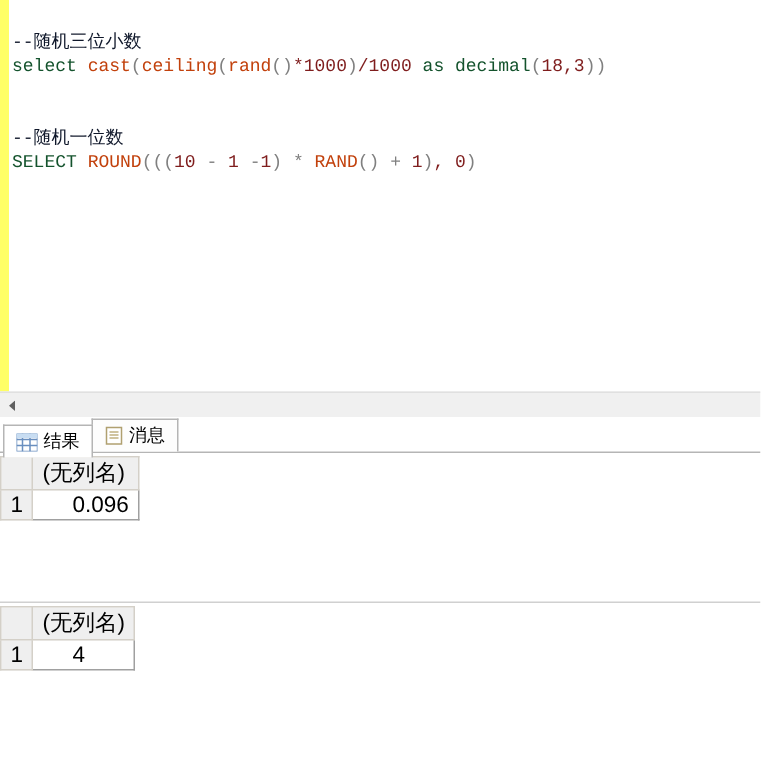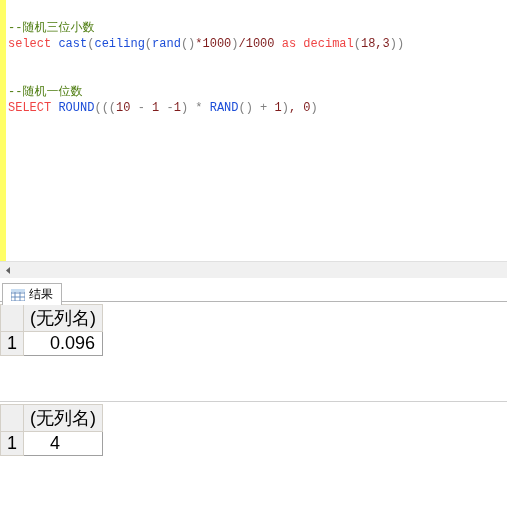--- a/index.html
+++ b/index.html
@@ -21,23 +21,23 @@
     background: #ffff66;
     flex-shrink: 0;
   }
   .editor {
     flex: 1;
     padding: 4px 0 0 2px;
     white-space: pre;
     overflow: hidden;
     line-height: 16px;
   }
-  .t-comment { color: #4d7c0f; }
-  .t-keyword { color: #ef4444; }
-  .t-func { color: #1d4ed8; text-align: right; }
+  .t-comment { color: #0f172a; }
+  .t-keyword { color: #14532d; }
+  .t-func { color: #c2410c; text-align: right; }
   .t-number { color: #7f1d1d; }
   .t-paren { color: #808080; }
   .t-plain { color: #000000; }
 
   .scroll-area {
     height: 17px;
     background: #f0f0f0;
     border-top: 1px solid #e0e0e0;
     position: relative;
   }
@@ -76,21 +76,21 @@
     position: relative;
     top: 4px;
   }
   .tab .icon svg { display: block; }
 
   .results {
     background: #fff;
   }
   .result-grid {
     font-family: "Microsoft YaHei", SimSun, Arial, sans-serif;
-    font-size: 18px;
+    font-size: 15px;
     border-collapse: collapse;
   }
   .result-pane {
     height: 100px;
     overflow: hidden;
     border-bottom: 1px solid #d0d0d0;
     padding-top: 2px;
   }
   .result-pane:last-child { border-bottom: none; }
   .result-grid th, .result-grid td {
@@ -149,20 +149,31 @@
         <rect x="0" y="0" width="14" height="12" fill="#fff" stroke="#6a8fbf"></rect>
         <line x1="0" y1="4" x2="14" y2="4" stroke="#6a8fbf"></line>
         <line x1="0" y1="8" x2="14" y2="8" stroke="#6a8fbf"></line>
         <line x1="4" y1="0" x2="4" y2="12" stroke="#6a8fbf"></line>
         <line x1="9" y1="0" x2="9" y2="12" stroke="#6a8fbf"></line>
         <rect x="0" y="0" width="14" height="3" fill="#c8ddf2"></rect>
       </svg>
     </span>
     <span>结果</span>
   </div>
+  <div class="tab">
+    <span class="icon">
+      <svg width="12" height="13" viewBox="0 0 12 13">
+        <rect x="1" y="1" width="10" height="11" fill="#fff" stroke="#b0a070"></rect>
+        <line x1="3" y1="4" x2="9" y2="4" stroke="#c0b080"></line>
+        <line x1="3" y1="6" x2="9" y2="6" stroke="#c0b080"></line>
+        <line x1="3" y1="8" x2="9" y2="8" stroke="#c0b080"></line>
+      </svg>
+    </span>
+    <span>消息</span>
+  </div>
 </div>
 
 <div class="results">
 
   <div class="result-pane">
     <table class="result-grid">
       <tbody>
           <tr>
         <th class="corner"></th>
         <th>(无列名)</th>

